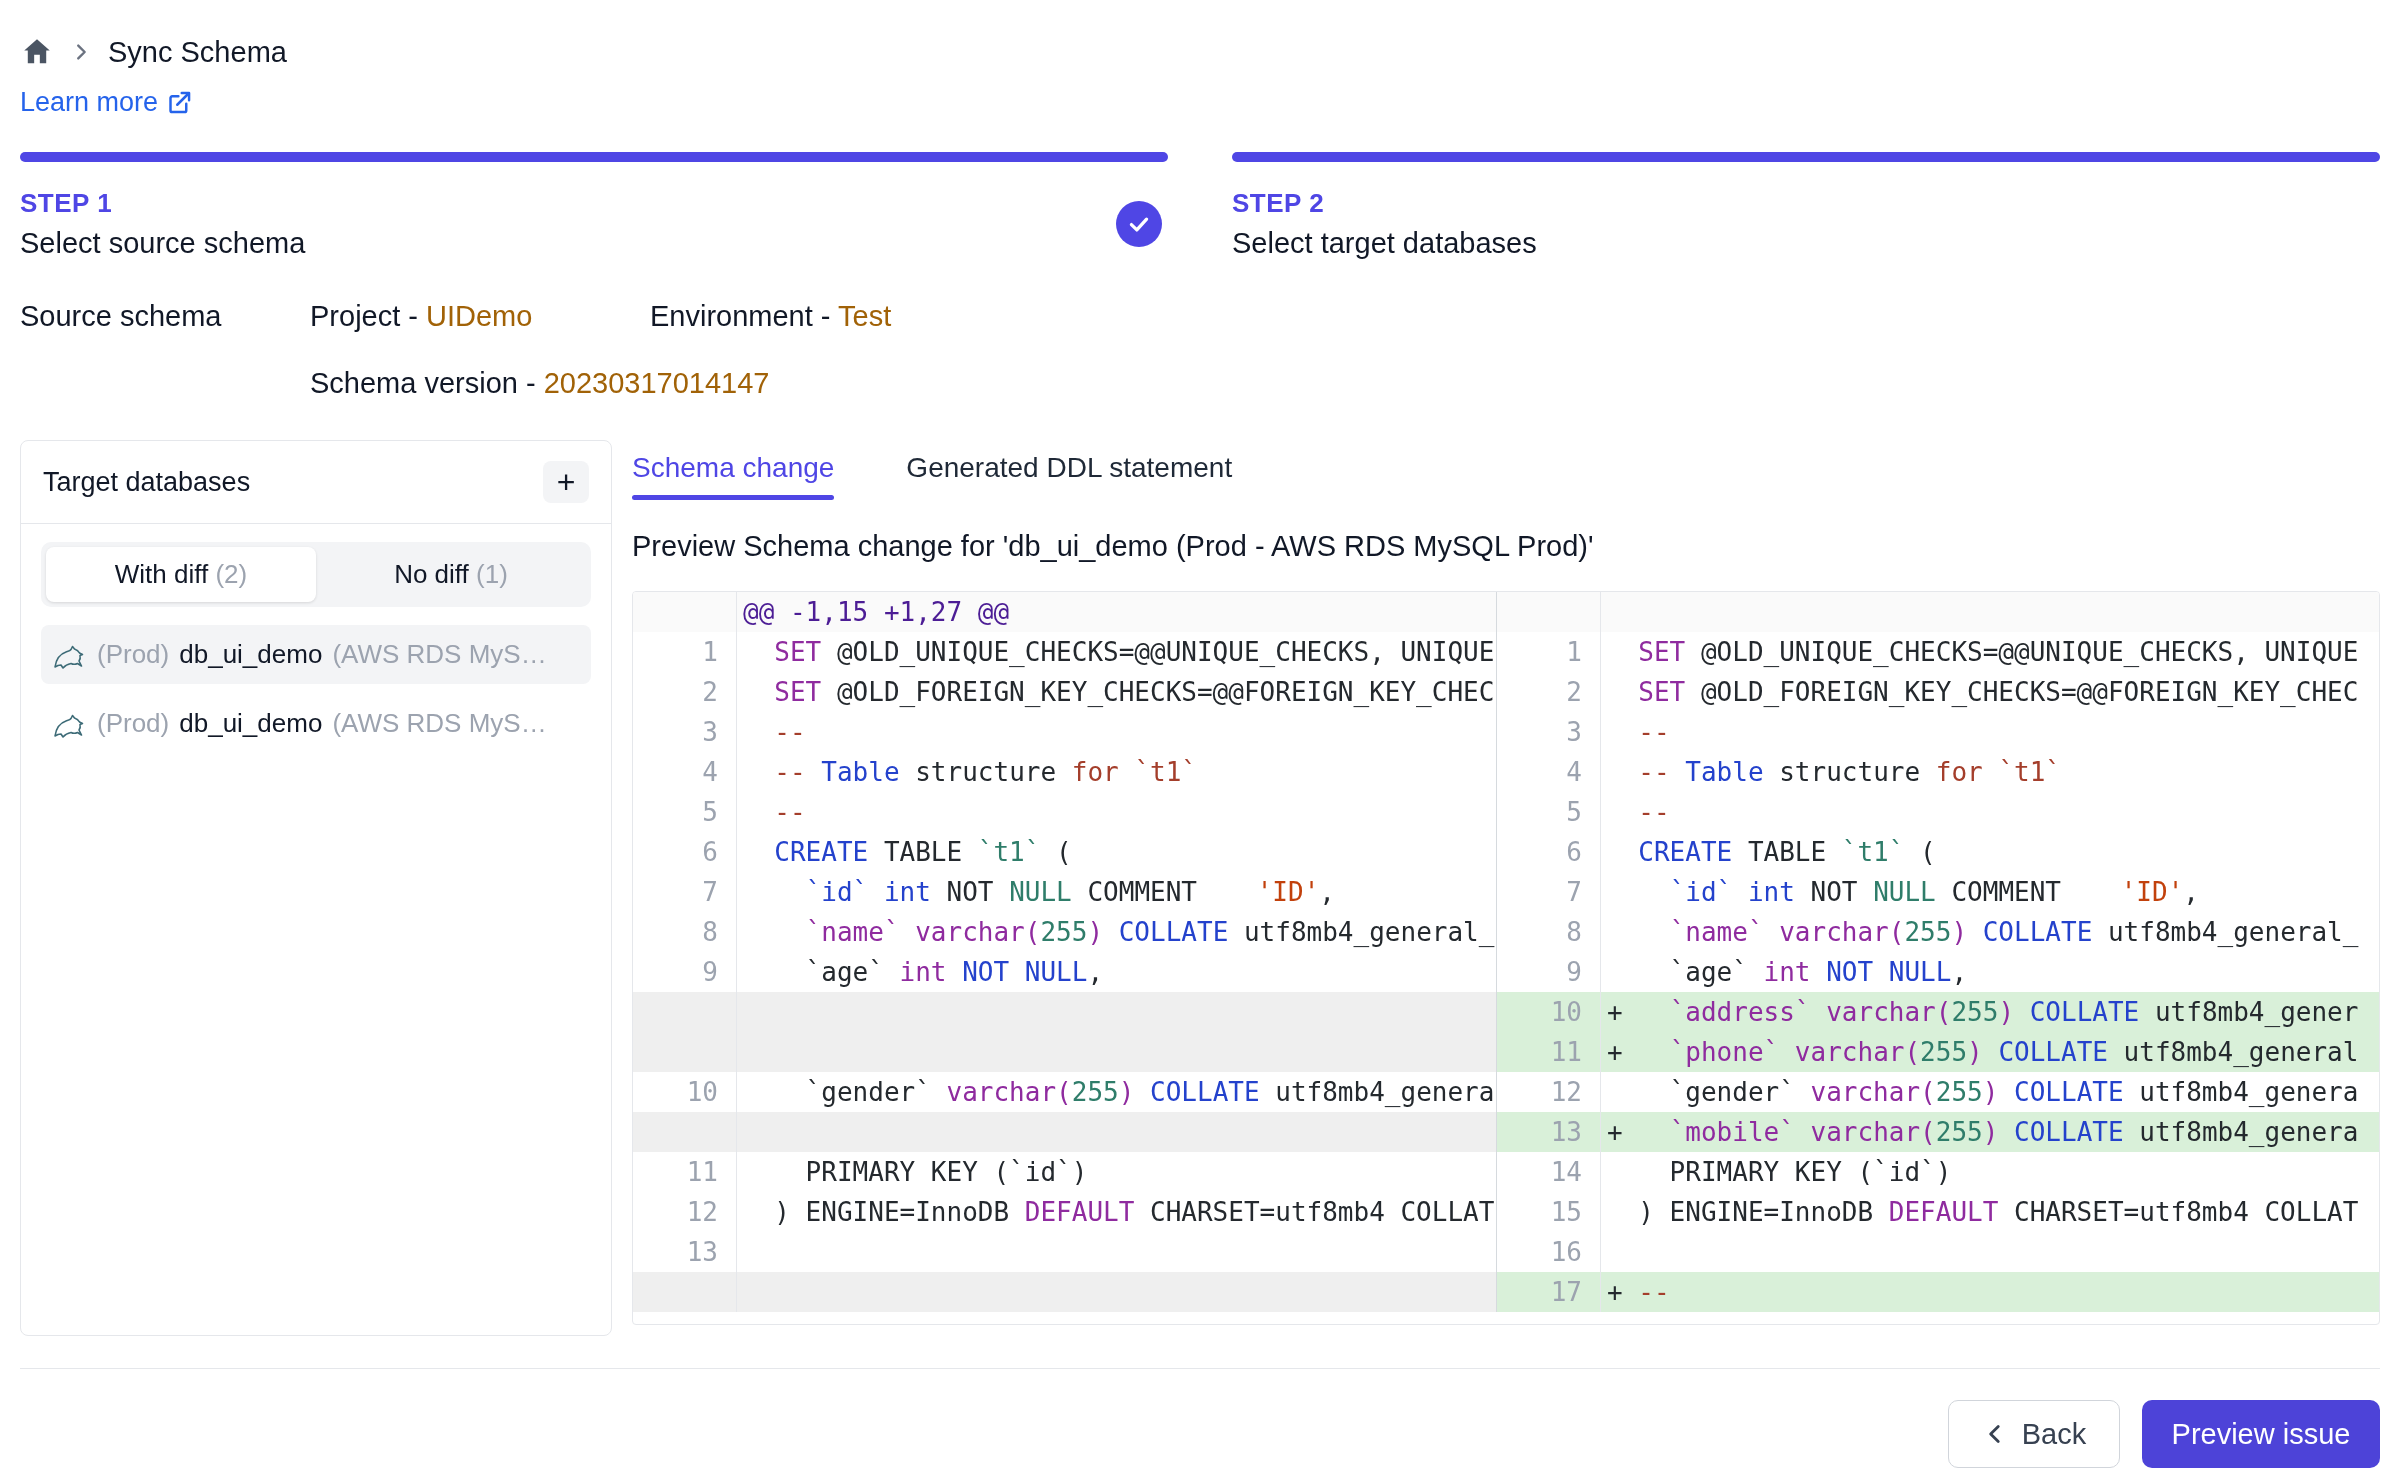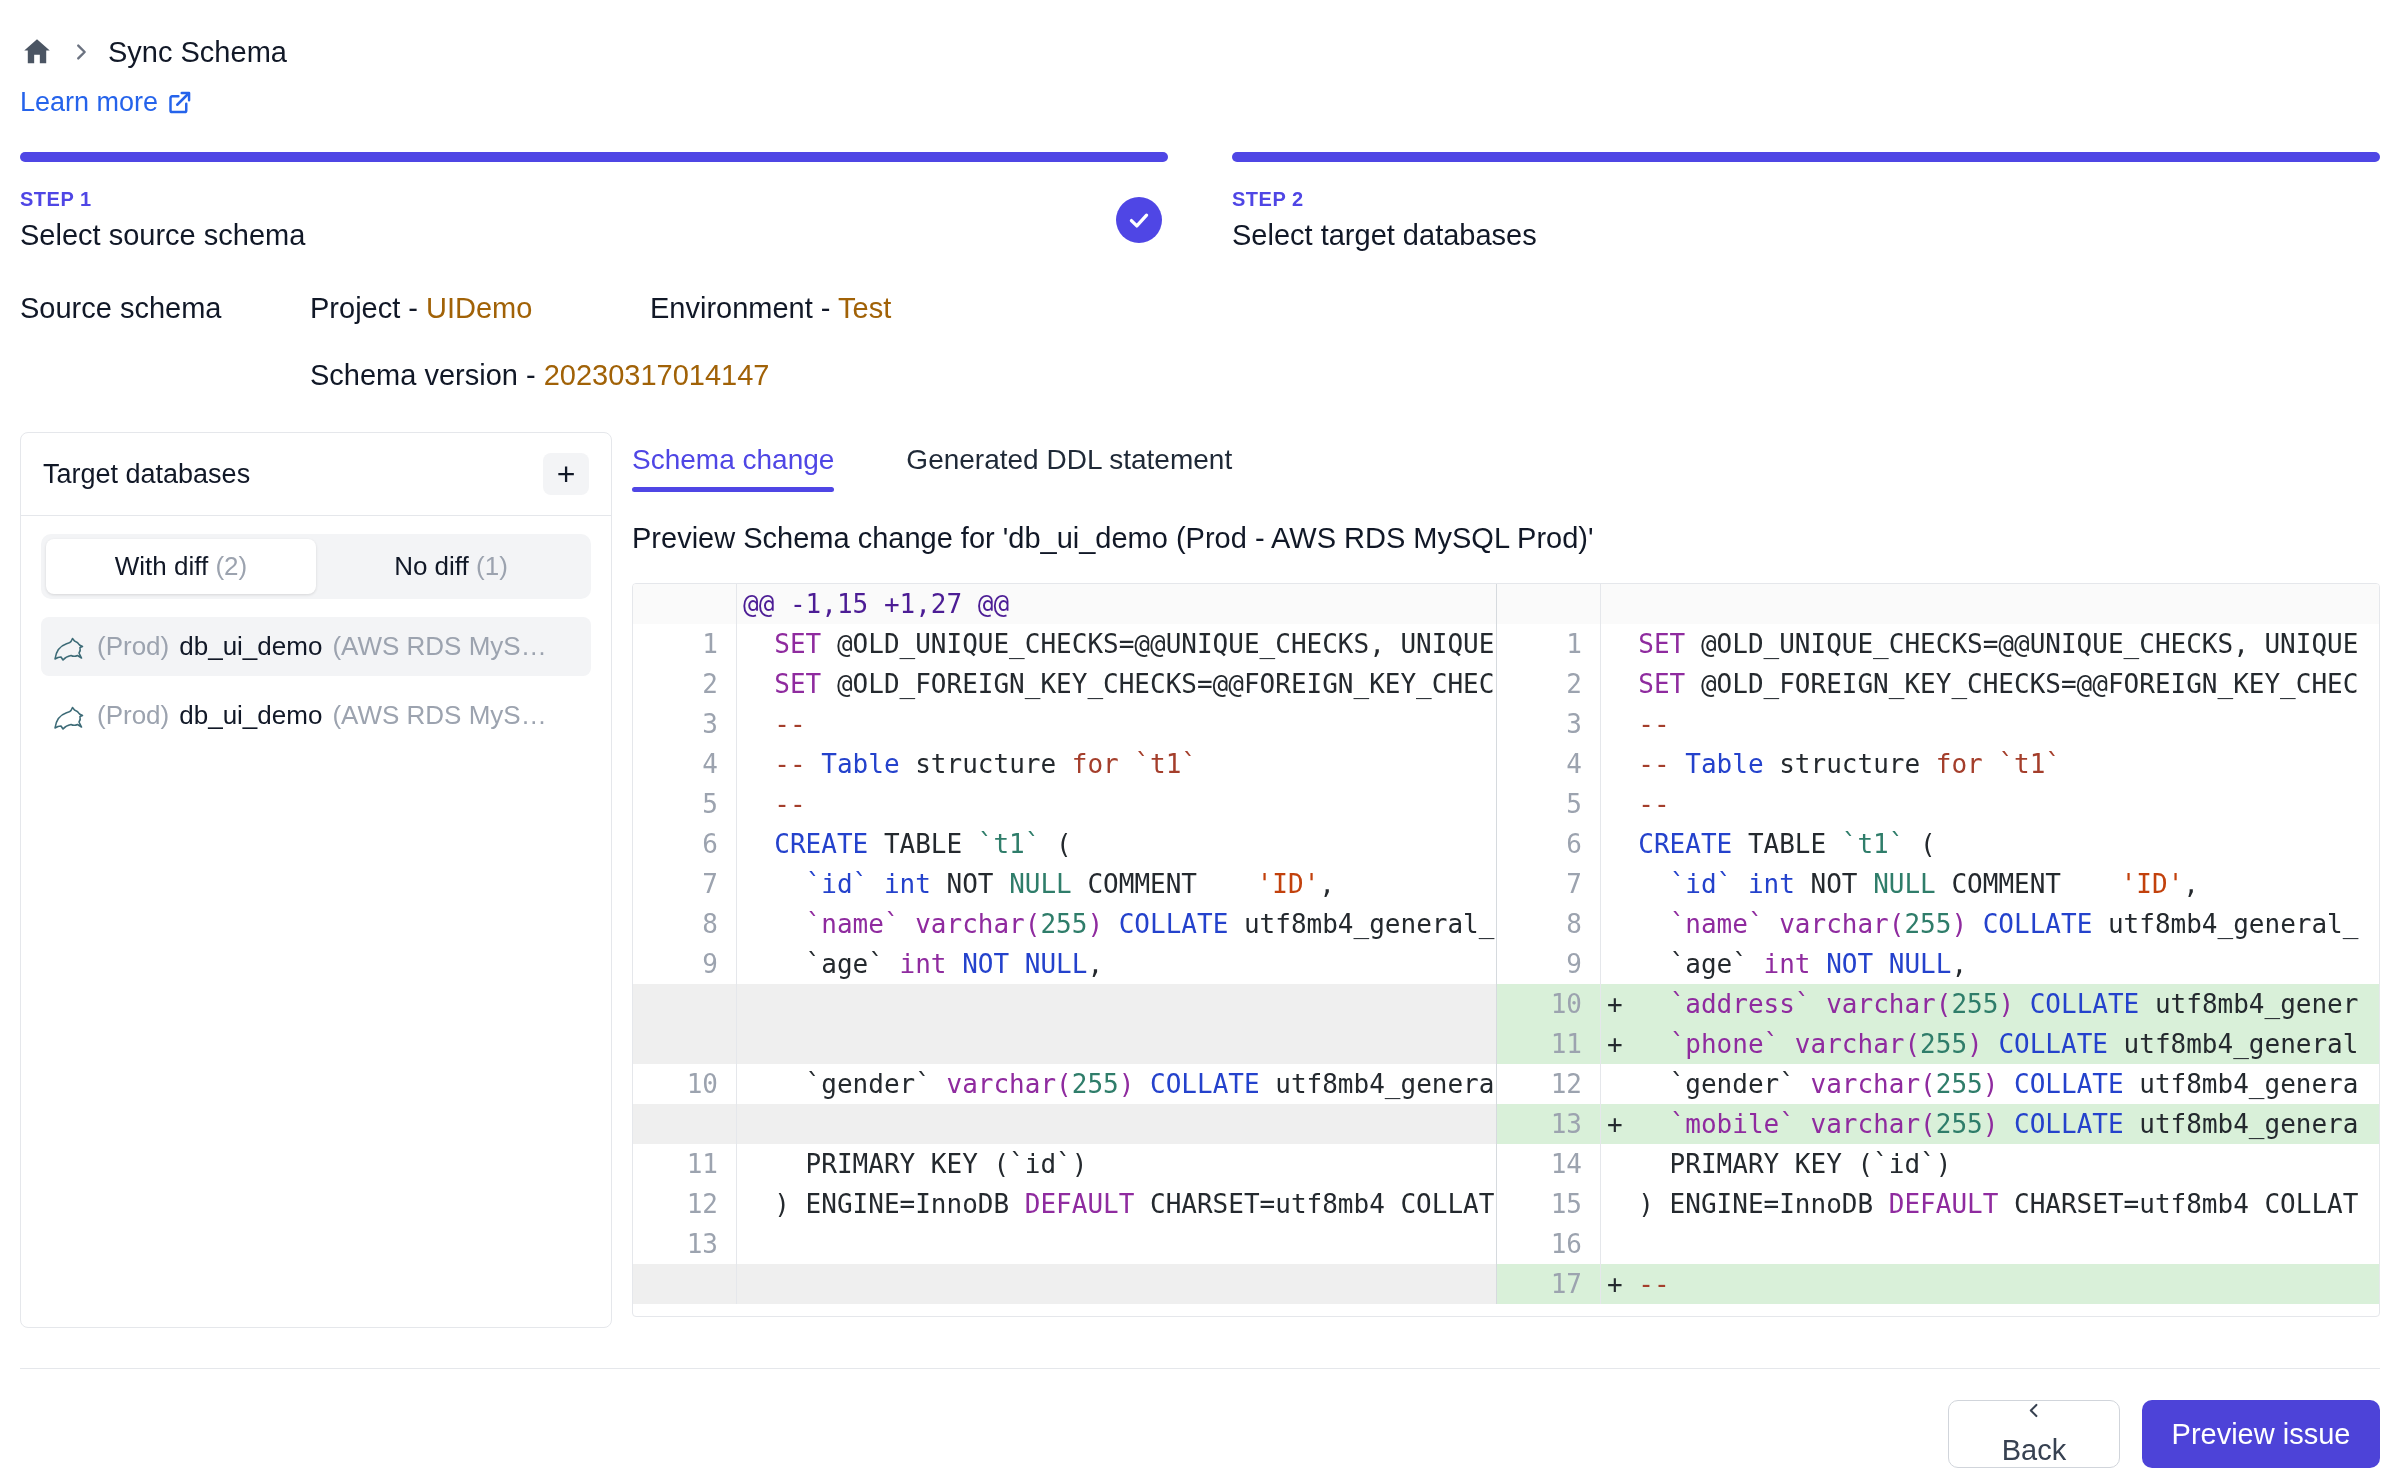--- a/index.html
+++ b/index.html
@@ -13,21 +13,21 @@
 
   
   .desc { margin-top: 14px; font-size: 27px; color: #4b5563; display: flex; align-items: center; gap: 10px; }
   .desc a { color: #2563eb; text-decoration: none; display: inline-flex; align-items: center; gap: 8px; }
 
   
   .steps { display: flex; gap: 64px; margin-top: 34px; }
   .step { flex: 1; }
   .step-bar { height: 10px; border-radius: 5px; background: #4f46e5; }
   .step-body { display: flex; justify-content: space-between; align-items: center; margin-top: 26px; }
-  .step-label { font-size: 20px; font-weight: 700; color: #4f46e5; letter-spacing: .5px; }
+  .step-label { font-size: 26px; font-weight: 700; color: #4f46e5; letter-spacing: .5px; }
   .step-title { font-size: 29px; font-weight: 500; color: #111827; margin-top: 8px; }
   .check-circle { width: 46px; height: 46px; border-radius: 50%; background: #4f46e5; display:flex; align-items:center; justify-content:center; margin-right: 6px; }
 
   
   .source { display: flex; margin-top: 40px; font-size: 29px; }
   .source-label { width: 290px; color: #111827; }
   .source-fields { display: grid; grid-template-columns: 340px auto; grid-column-gap: 0; grid-row-gap: 34px; }
   .kv { white-space: nowrap; color: #111827; }
   .kv a { color: #a16207; text-decoration: none; text-align: right; }
   .source-fields .col2 { padding-left: 0; }
@@ -69,21 +69,21 @@
   .hdr { background: #fafafa; color: #4c1d95; }
   .ph  { background: #efefef; }
   .add { background: #d9f0d9; }
   .tok-p { color: #24292e; } .tok-k { color: #8f2b9f; } .tok-b { color: #2442cc; }
   .tok-t { color: #2f7d6a; } .tok-g { color: #c2410c; margin-left: 44px; } .tok-c { color: #a43e2b; }
 
   
   .footer-rule { position: absolute; left: 20px; right: 16px; top: 1368px; border-top: 1px solid #e5e7eb; }
   .footer { position: absolute; right: 16px; top: 1400px; display: flex; gap: 22px; }
   .btn { height: 68px; border-radius: 10px; font-size: 29px; display: inline-flex; align-items: center; justify-content: center; cursor: pointer; }
-  .btn-back { width: 172px; background: #fff; border: 1px solid #d1d5db; color: #374151; gap: 14px; flex-direction: column; }
+  .btn-back { width: 172px; background: #fff; border: 1px solid #d1d5db; color: #374151; gap: 14px; }
   .btn-primary { width: 238px; background: #4d43d8; border: none; color: #fff; font-weight: 500; }
 
   svg { display: block; }
 </style>
 </head>
 <body>
 
 <div class="page">
 
   <div class="breadcrumb">

